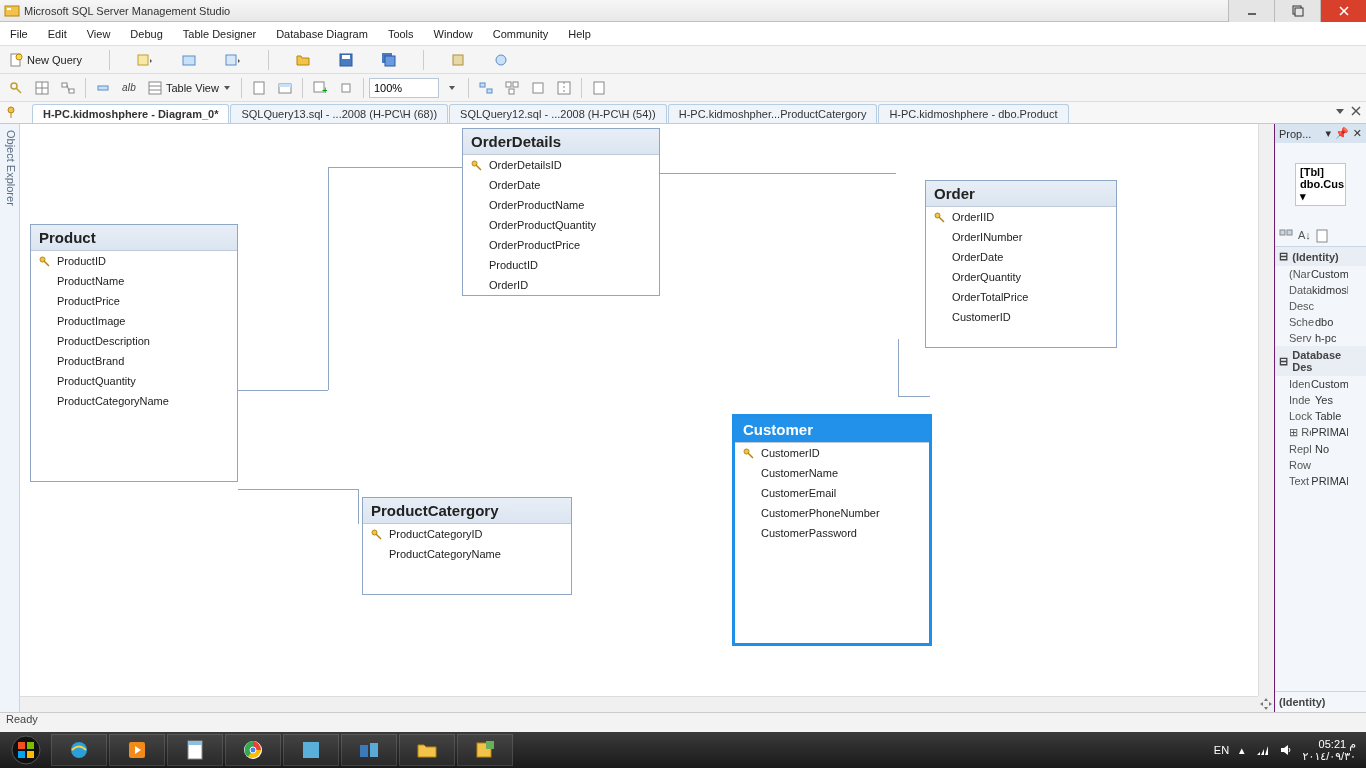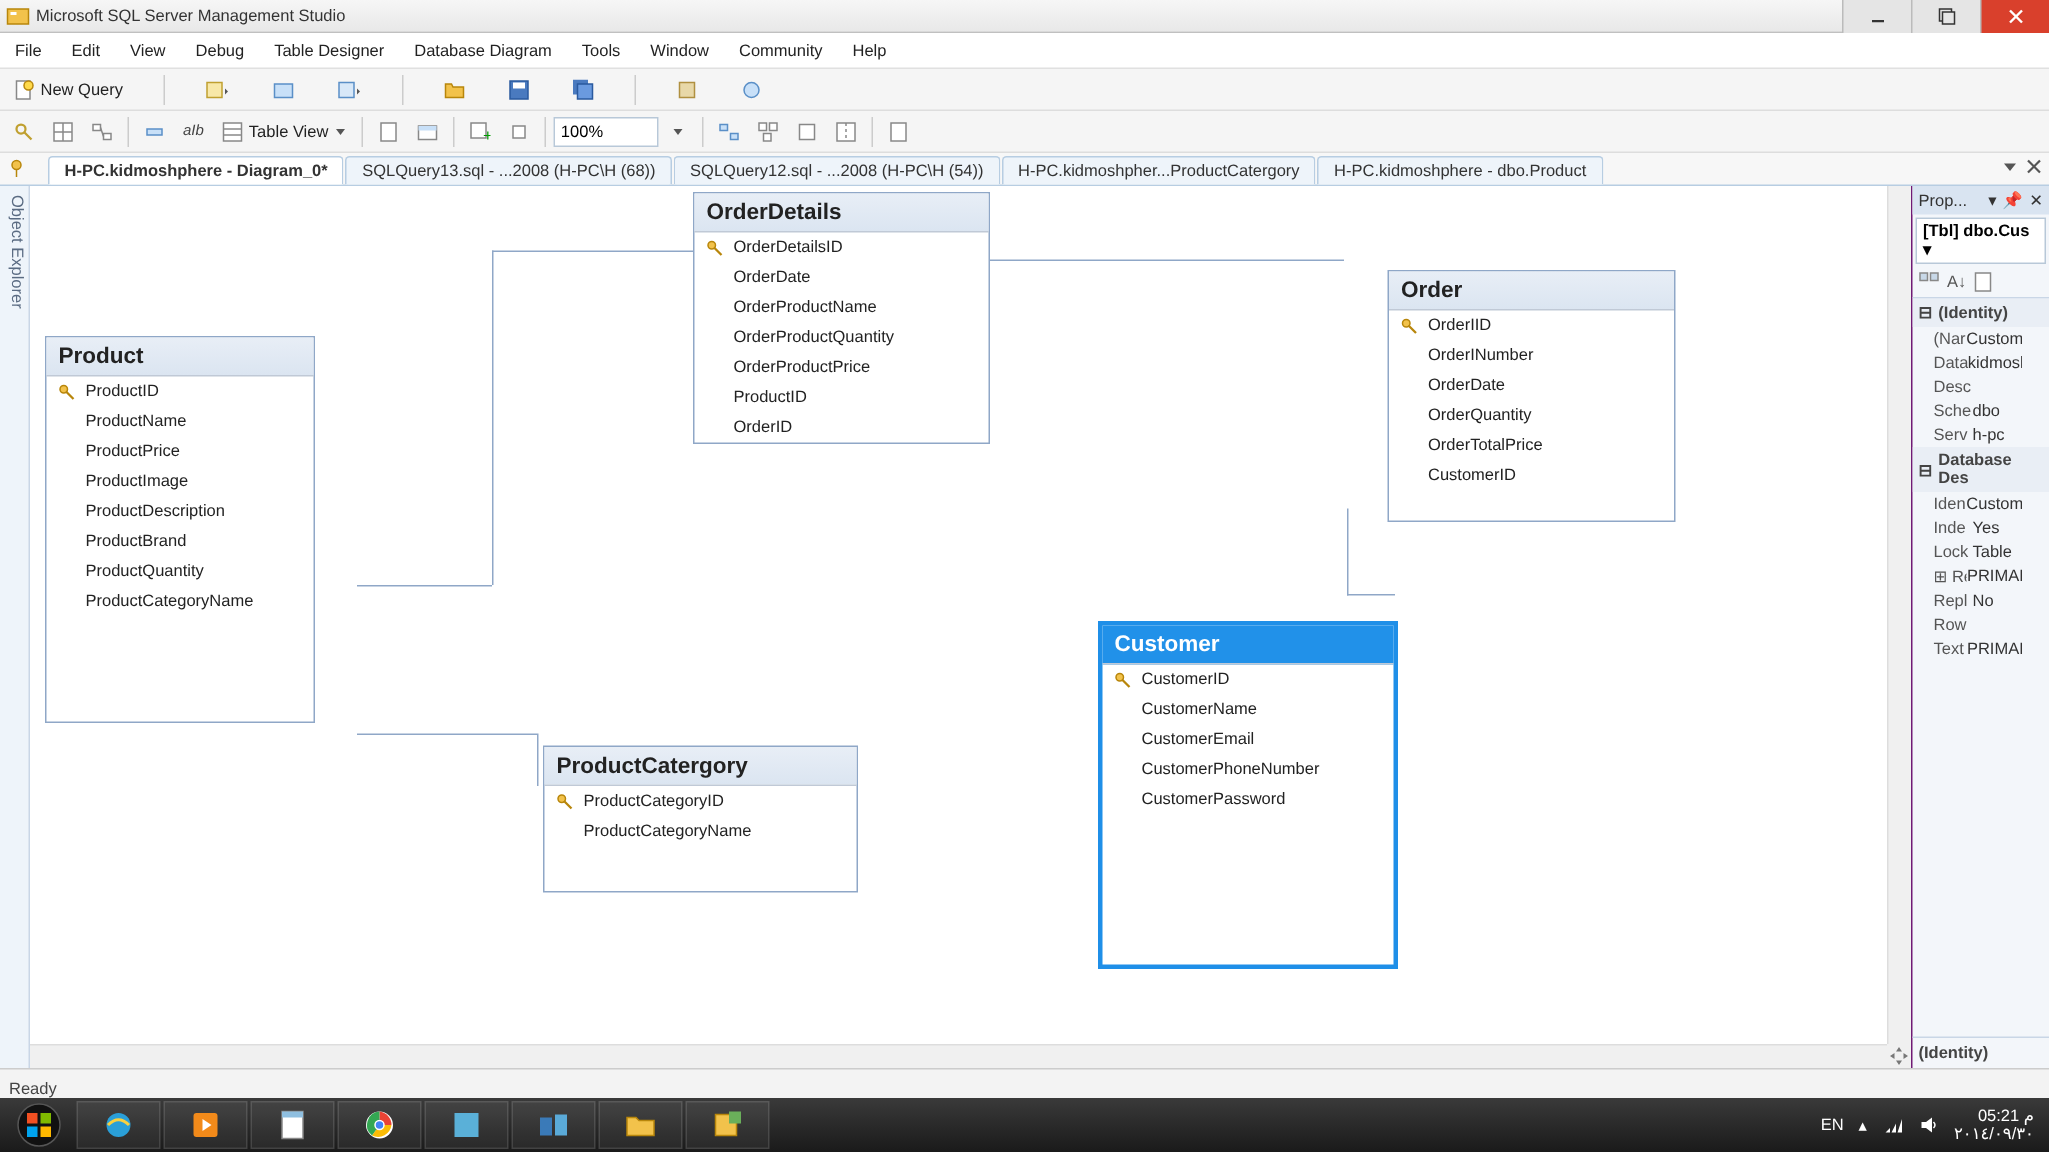--- a/index.html
+++ b/index.html
@@ -38,30 +38,30 @@
 .dbtable.selected { border:3px solid #1f8fe8; }
 .dbtable .thead { background:linear-gradient(#e8eef6,#dbe5f1); padding:4px 8px; font-weight:bold; color:#222; border-bottom:1px solid #c0c9d6; font-size:15px; }
 .dbtable.selected .thead { background:#2191e9; color:#fff; }
 .dbtable .trow { display:flex; align-items:center; height:20px; padding:0 6px; gap:6px; }
 .dbtable .key { width:14px; display:flex; justify-content:center; }
 .dbtable .key.has svg { width:11px; height:11px; }
 .dbtable .fld { color:#222; }
 
 .props { width:92px; background:#f3f6fa; border-left:1px solid #701a75; display:flex; flex-direction:column; }
 .props .phead { background:#d9e4f1; padding:3px 4px; display:flex; align-items:center; gap:4px; color:#333; }
-.props .psel { background:#fff; border:1px solid #b8c8d8; margin:2px; padding:2px 4px; font-weight:bold; }
+.props .psel { background:#fff; border:1px solid #b8c8d8; margin:20px; padding:2px 4px; font-weight:bold; }
 .props .ptools { padding:3px 4px; display:flex; gap:4px; border-bottom:1px solid #c9d6e6; }
 .props .pbody { flex:1; overflow:hidden; }
 .props .pcat { background:#e9eef5; padding:3px 4px; font-weight:bold; color:#444; display:flex; align-items:center; gap:4px; }
 .props .prow { display:flex; padding:2px 18px 2px 14px; }
 .props .pk { width:26px; color:#555; overflow:hidden; white-space:nowrap; }
 .props .pv { color:#333; overflow:hidden; white-space:nowrap; }
 .props .pfoot { border-top:1px solid #c9d6e6; padding:4px; font-weight:bold; color:#444; }
 
-.statusbar { position:absolute; left:0; right:0; bottom:36px; height:20px; background:#f3f3f3; border-top:1px solid #ccc; display:flex; align-items:flex-end; padding:0 6px; color:#444; }
+.statusbar { position:absolute; left:0; right:0; bottom:36px; height:20px; background:#f3f3f3; border-top:1px solid #ccc; display:flex; align-items:flex-start; padding:0 6px; color:#444; }
 
 .taskbar { position:absolute; left:0; right:0; bottom:0; height:36px; background:linear-gradient(#3a3a3a,#1a1a1a); display:flex; align-items:center; padding:0 2px; }
 .taskbar .startbtn { width:48px; height:36px; display:flex; align-items:center; justify-content:center; }
 .taskbar .tkitem { width:56px; height:32px; margin:0 1px; background:rgba(255,255,255,0.06); border:1px solid rgba(255,255,255,0.12); display:flex; align-items:center; justify-content:center; }
 .taskbar .tray { margin-left:auto; display:flex; align-items:center; color:#fff; gap:10px; padding-right:8px; font-size:10px; }
 .taskbar .clock { text-align:right; line-height:1.1; }
 
 svg { display:block; }
 .sbtrack { position:absolute; right:0; top:0; bottom:16px; width:16px; background:#f0f0f0; border-left:1px solid #ddd; }
 .sbtrack-h { position:absolute; left:0; right:16px; bottom:0; height:16px; background:#f0f0f0; border-top:1px solid #ddd; }
@@ -315,21 +315,21 @@
     <div class="connector" style="left:308px; top:43px; width:134px; height:1px;"></div>
 
     <div class="connector" style="left:218px; top:365px; width:120px; height:1px;"></div>
     <div class="connector" style="left:338px; top:365px; width:1px; height:35px;"></div>
 
     <div class="connector" style="left:640px; top:49px; width:236px; height:1px;"></div>
 
     <div class="connector" style="left:878px; top:215px; width:1px; height:58px;"></div>
     <div class="connector" style="left:878px; top:272px; width:32px; height:1px;"></div>
 
-    <div class="dbtable" style="left:10px; top:100px; width:180px;">
+    <div class="dbtable" style="left:10px; top:100px; width:208px;">
       <div class="thead">Product</div>
       <div class="trow">
           <span class="key has">
             <svg viewBox="0 0 11 11">
               <circle cx="3.5" cy="3.5" r="2.5" fill="#f2c24b" stroke="#b8860b"></circle>
               <line x1="5" y1="5" x2="10" y2="10" stroke="#b8860b" stroke-width="1.5"></line>
             </svg>
           </span>
           <span class="fld">ProductID</span>
         </div>

